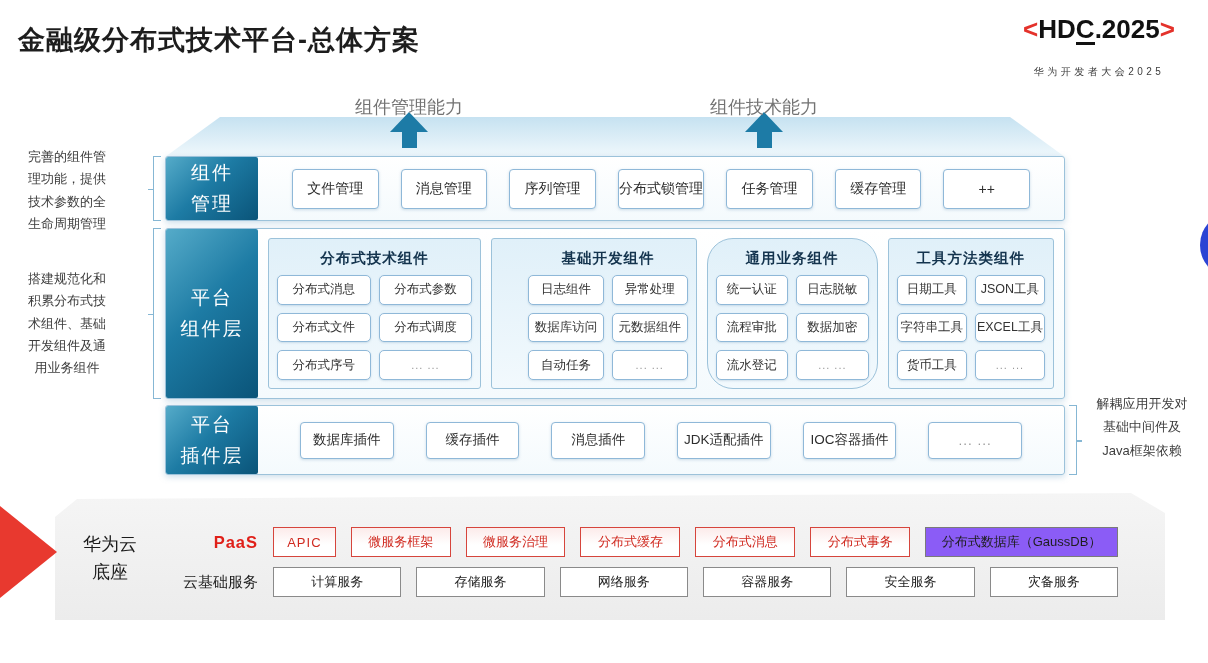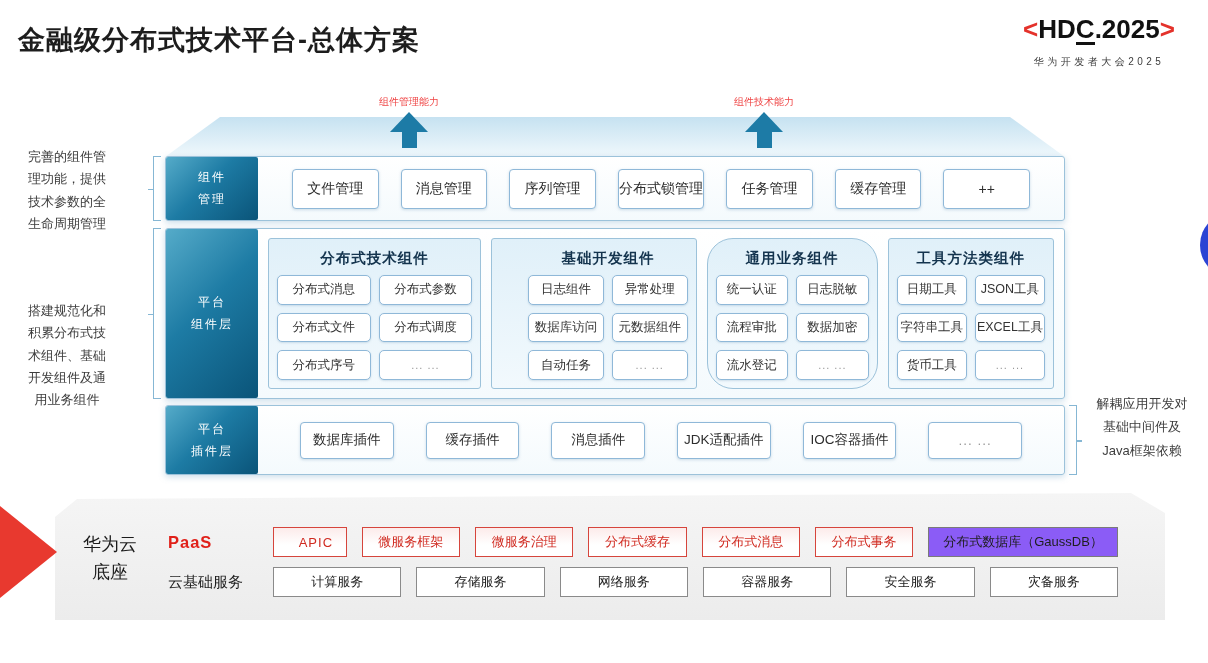--- a/index.html
+++ b/index.html
@@ -7,35 +7,35 @@
   body {
     position:relative; background:#ffffff; overflow:hidden;
     font-family:"Liberation Sans","DejaVu Sans",sans-serif; color:#222;
   }
   
   .page-title { position:absolute; left:18px; top:22px; font-size:27px; font-weight:800; color:#1d1d1d; letter-spacing:1px; }
   .logo { position:absolute; right:6px; top:14px; width:206px; text-align:center; }
   .logo-main { font-size:26px; font-weight:800; color:#111; white-space:nowrap; }
   .logo-main .rd { color:#e4322b; }
   .logo-main .cu { display:inline-block; border-bottom:3px solid #111; line-height:0.95; }
-  .logo-sub { margin-top:10px; font-size:10px; color:#3c3c3c; letter-spacing:3.5px; white-space:nowrap; }
-  
-  .cap-label { position:absolute; font-size:10px; color:#ef4444; transform:translateX(-50%); white-space:nowrap; z-index:4; }
+  .logo-sub { margin-top:20px; font-size:10px; color:#3c3c3c; letter-spacing:3.5px; white-space:nowrap; }
+  
+  .cap-label { position:absolute; font-size:18px; color:#737373; transform:translateX(-50%); white-space:nowrap; z-index:4; }
   .up-arrow { position:absolute; width:38px; z-index:3; }
   .up-arrow .head { width:0; height:0; border-left:19px solid transparent; border-right:19px solid transparent; border-bottom:20px solid #1d7ba6; }
   .up-arrow .stem { width:15px; height:16px; background:#1d7ba6; margin:0 auto; }
   
   .slab-top { position:absolute; left:165px; top:117px; width:900px; height:40px;
     background:linear-gradient(180deg,#c6e2f1 0%,#f0f8fc 100%);
     clip-path:polygon(55px 0, 845px 0, 100% 100%, 0 100%); z-index:1; }
   .layer-row { position:absolute; left:165px; width:900px; display:flex;
     background:linear-gradient(180deg,#ffffff, #f4fafd); border:1px solid #9cc2da; border-radius:3px;
     box-shadow:0 2px 6px rgba(110,160,195,.35); z-index:2; }
   .layer-label { flex:none; width:92px; display:flex; flex-direction:column; align-items:center; justify-content:center;
-    gap:5px; color:#fff; font-size:12px; letter-spacing:2px; border-radius:2px;
+    gap:5px; color:#fff; font-size:19px; letter-spacing:2px; border-radius:2px;
     background:linear-gradient(135deg,#55abc9 0%, #1d7ba4 45%, #0a5479 100%); }
   .items-strip { flex:1; display:flex; align-items:center; gap:22px; padding:0 34px; }
   .box { flex:1; height:40px; display:flex; align-items:center; justify-content:center;
     background:#fff; border:1px solid #8fb8d8; border-radius:4px; font-size:14px; color:#2d2d2d;
     box-shadow:0 1px 3px rgba(120,160,190,.35); white-space:nowrap; }
   
   .groups { flex:1; display:flex; gap:10px; padding:9px 10px; }
   .group { display:flex; flex-direction:column; border:1px solid #9cc2da; border-radius:3px;
     background:linear-gradient(180deg,#e0f0f9 0%, #f2f9fd 100%); padding:5px 8px 8px; }
   .g1 { flex:1.25; } .g2 { flex:1.02;padding-left:36px; } .g3 { flex:0.98;border-radius:26px; } .g4 { flex:0.95; }
@@ -57,27 +57,27 @@
   .note-right { left:1084px; width:116px; line-height:1.8; }
   
   .panel { position:absolute; left:55px; top:493px; width:1110px; height:127px;
     background:linear-gradient(180deg,#f5f5f5 0%, #ececec 100%);
     clip-path:polygon(0 24px, 22px 6px, 1076px 0, 1110px 20px, 1110px 127px, 0 127px); z-index:1; }
   .red-wedge { position:absolute; left:0; top:506px; width:57px; height:92px; background:#e8392f;
     clip-path:polygon(0 0, 100% 50%, 0 100%); z-index:2; }
   .foundation-label { position:absolute; left:72px; top:531px; width:76px; text-align:center;
     font-size:18px; font-weight:400; color:#1b1b1b; line-height:1.55; z-index:2; }
   .f-row { position:absolute; left:168px; width:950px; height:30px; display:flex; align-items:center; gap:15px; z-index:2; }
-  .f-row-label { flex:none; width:90px; text-align:left; }
+  .f-row-label { flex:none; width:90px; text-align:right; }
   .paas-lab { font-size:16.5px; font-weight:800; color:#e02019; letter-spacing:1px; }
   .cloud-lab { font-size:15px; color:#1e1e1e; }
   .fbox { height:30px; display:flex; align-items:center; justify-content:center; font-size:13px; white-space:nowrap; }
   .fbox.red { flex:1; border:1px solid #d6453c; color:#d02a20;
     background:linear-gradient(180deg,#fcebea 0%, #ffffff 60%); }
-  .fbox.apic { flex:0.62; letter-spacing:1px;padding-left:12px; }
+  .fbox.apic { flex:0.62; letter-spacing:1px; }
   .fbox.gauss { flex:1.95; border:1px solid #7a7a7a; color:#1e1e1e; background:#8b5cf6; }
   .fbox.gray { flex:1; border:1px solid #8a8a8a; color:#1e1e1e; background:#fff; }
   
   .blue-dot { position:absolute; left:1200px; top:212px; width:66px; height:66px; border-radius:50%; background:#2b44d4; z-index:5; }
 </style>
 </head>
 <body>
 
 <div class="page-title">金融级分布式技术平台-总体方案</div>
 
@@ -93,21 +93,21 @@
     <div class="stem"></div>
   </div>
 <div class="up-arrow" style="left:745px; top:112px;">
     <div class="head"></div>
     <div class="stem"></div>
   </div>
 
 <div class="slab-top"></div>
 
 <div class="side-note note-left" style="top:146px;">完善的组件管理功能，提供技术参数的全生命周期管理</div>
-<div class="side-note note-left" style="top:268px;margin-top:32px;">搭建规范化和积累分布式技术组件、基础开发组件及通用业务组件</div>
+<div class="side-note note-left" style="top:268px;">搭建规范化和积累分布式技术组件、基础开发组件及通用业务组件</div>
 
 <div class="bracket-l" style="left:153px; top:156px; height:65px;"></div>
 <div class="bracket-l" style="left:153px; top:228px; height:171px;"></div>
 <div class="bracket-r" style="left:1069px; top:405px; height:70px;"></div>
 
 <div class="layer-row" style="top:156px; height:65px;">
   <div class="layer-label">
     <div>组件</div>
     <div>管理</div>
   </div>

